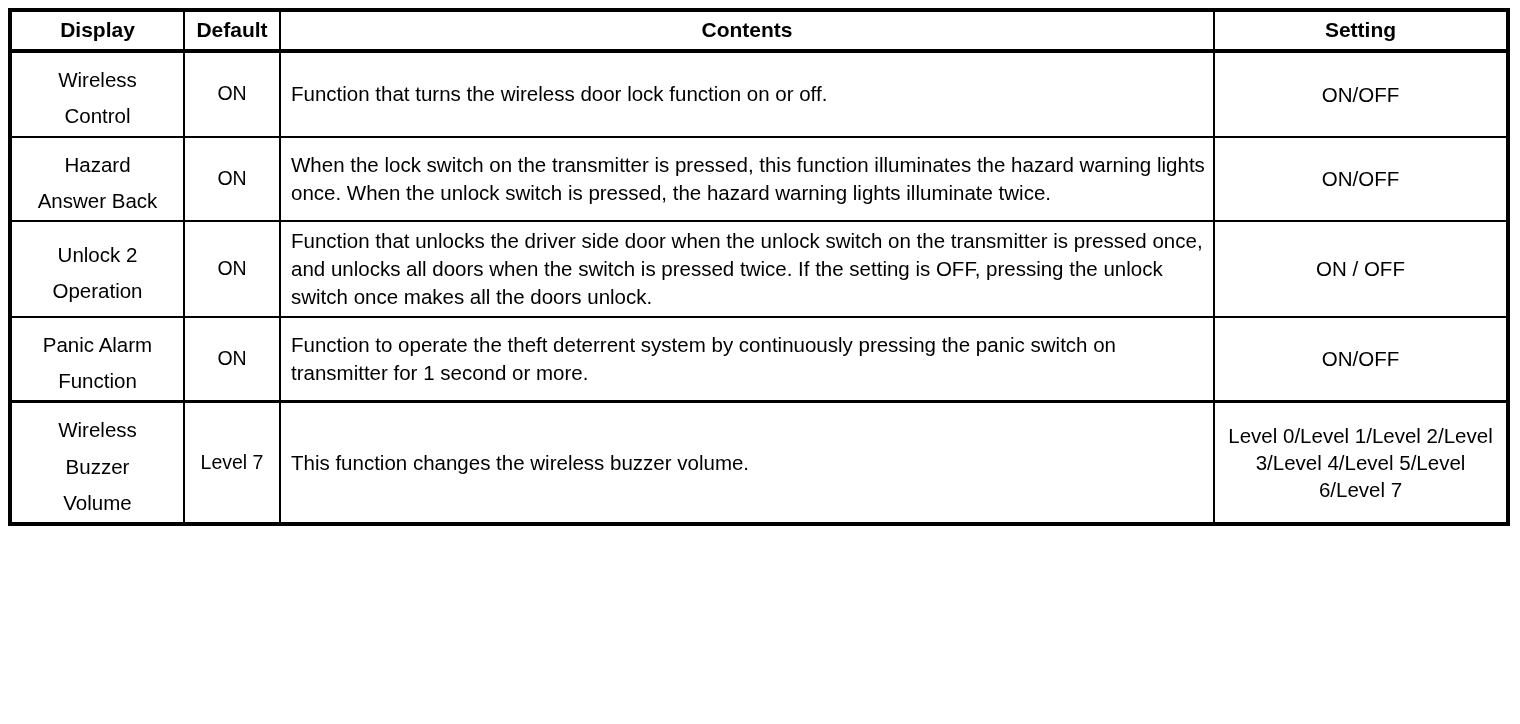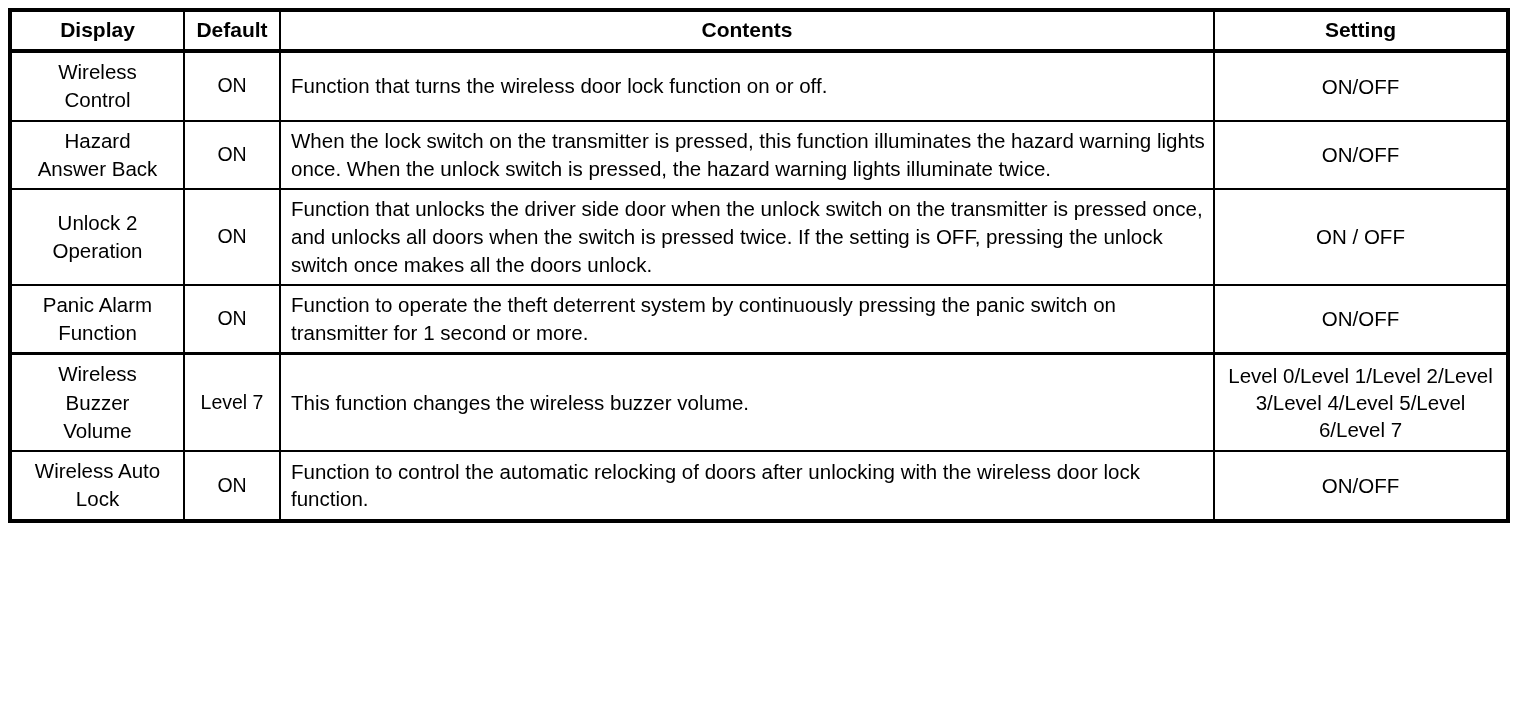--- a/index.html
+++ b/index.html
@@ -78,21 +78,21 @@
   td.c-setting {
     text-align: center;
     line-height: 1.34;
     padding-left: 8px;
     padding-right: 8px;
   }
   
   tbody tr.row-thick-bottom td { border-bottom-width: 3px; }
   tbody tr.row-thick-top td { border-top-width: 3px; }
 
-  .cell-line { display: block; }
+  .cell-line { display: block; margin-top: 8px; }
 </style>
 </head>
 <body>
 
 <div class="page">
   <table class="customize-table">
     <colgroup>
       <col class="col-display">
       <col class="col-default">
       <col class="col-contents">
@@ -154,25 +154,16 @@
           <span class="cell-line">Wireless</span>
           <span class="cell-line">Buzzer</span>
           <span class="cell-line">Volume</span>
         </td>
         <td class="c-default">Level 7</td>
         <td class="c-contents">This function changes the wireless buzzer volume.</td>
         <td class="c-setting">Level 0/Level 1/Level 2/Level 3/Level 4/Level 5/Level 6/Level 7</td>
       </tr>
 
 
-      <tr>
-        <td class="c-display">
-          <span class="cell-line">Wireless Auto</span>
-          <span class="cell-line">Lock</span>
-        </td>
-        <td class="c-default">ON</td>
-        <td class="c-contents">Function to control the automatic relocking of doors after unlocking with the wireless door lock function.</td>
-        <td class="c-setting">ON/OFF</td>
-      </tr>
 
     </tbody>
   </table>
 </div>
 
 </body></html>

